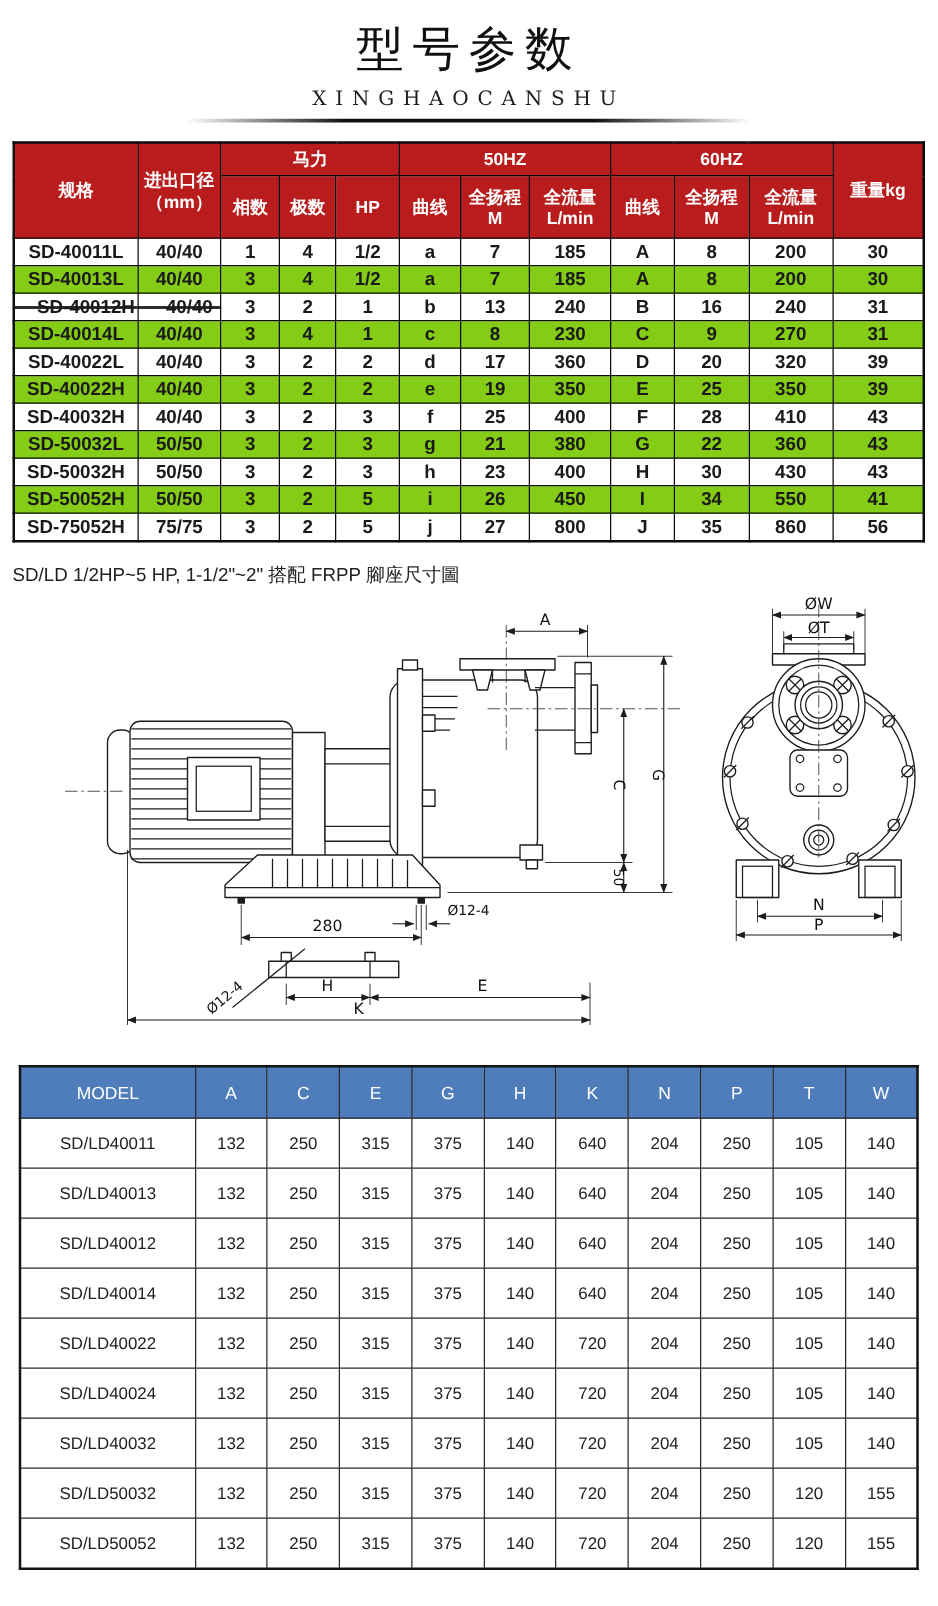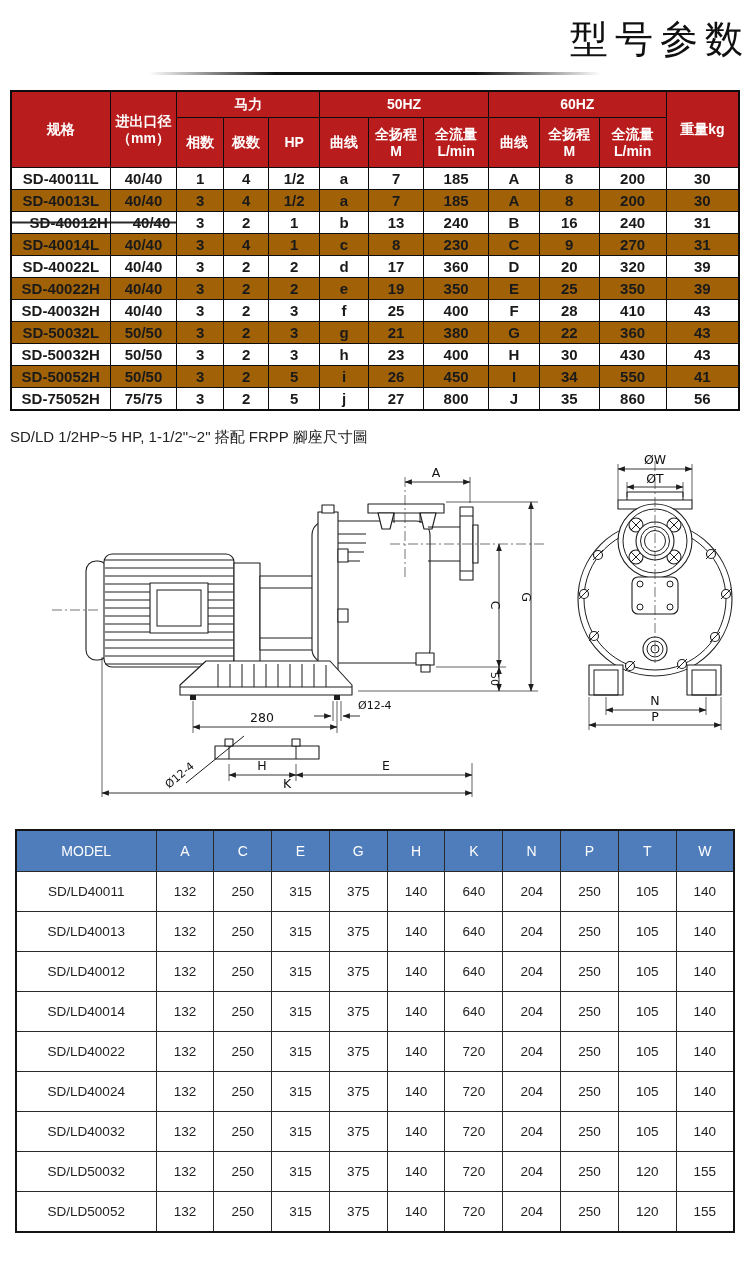--- a/index.html
+++ b/index.html
@@ -1,34 +1,34 @@
 <!DOCTYPE html>
 <html><head>
 <meta charset="utf-8">
 <style>
   html,body{margin:0;padding:0;background:#fff;}
   body{width:750px;min-height:1285px;font-family:"Liberation Sans",sans-serif;color:#1c1c1c;}
   .page{width:750px;overflow:hidden;}
 
   
-  .hdr{text-align:right;margin-top:14px;}
+  .hdr{text-align:center;margin-top:14px;}
   .hdr h1{margin:0;font-family:"DejaVu Serif",serif;font-weight:400;font-size:38px;letter-spacing:7px;color:#101010;}
   .hdr .sub{margin-top:4px;font-family:"DejaVu Serif",serif;font-size:16px;letter-spacing:7px;color:#1e1e1e;}
   .hdr .divider{width:452px;height:3px;margin:7px auto 0;
     background:linear-gradient(to right,rgba(0,0,0,0),#101010 28%,#101010 72%,rgba(0,0,0,0));}
 
   
   table{border-collapse:collapse;table-layout:fixed;}
   .spec{width:730px;margin:15px auto 0;border:2px solid #0d0d0d;}
   .spec th,.spec td{border:1px solid #0d0d0d;text-align:center;vertical-align:middle;padding:0;}
   .spec thead th{background:#b91c1c;color:#fff;font-weight:700;font-size:14px;line-height:1.15;}
   .spec tr.h1 th{height:25px;}
   .spec tr.h2 th{height:49px;}
   .spec tbody td{height:21px;font-size:15px;font-weight:700;color:#1a1a1a;}
-  .spec tbody tr.alt td{background:#a16207;}
+  .spec tbody tr.alt td{background:#84cc16;}
   .spec tbody td.strike{background-image:linear-gradient(to bottom,rgba(0,0,0,0) calc(50% - 1px),#2a2a2a calc(50% - 1px),#2a2a2a calc(50% + 1px),rgba(0,0,0,0) calc(50% + 1px));padding-left:16px;}
 
   
   .caption{margin:17px 0 0 10px;font-size:15px;color:#222;}
 
   
   .drawing{display:block;margin:-10px auto 0;}
   .drawing .s{fill:#fff;stroke:#1d1d1d;stroke-width:1.1;stroke-linejoin:round;}
   .drawing .w{fill:none;stroke:#1d1d1d;stroke-width:1;}
   .drawing .ext{stroke:#1d1d1d;stroke-width:0.7;}
@@ -44,20 +44,21 @@
   .dims thead th{background:#4f7dbb;color:#fff;font-weight:400;font-size:14px;height:40px;}
   .dims tbody td{height:39px;font-size:13.5px;color:#222;}
 </style>
 </head>
 <body>
 
 <div class="page">
 
   <div class="hdr">
     <h1>型号参数</h1>
+    <div class="sub">XINGHAOCANSHU</div>
     <div class="divider"></div>
   </div>
 
   <table class="spec">
     <colgroup>
       <col style="width:13.6%">
         <col style="width:9.2%">
         <col style="width:6.4%">
         <col style="width:6.2%">
       <col style="width:7.0%">

